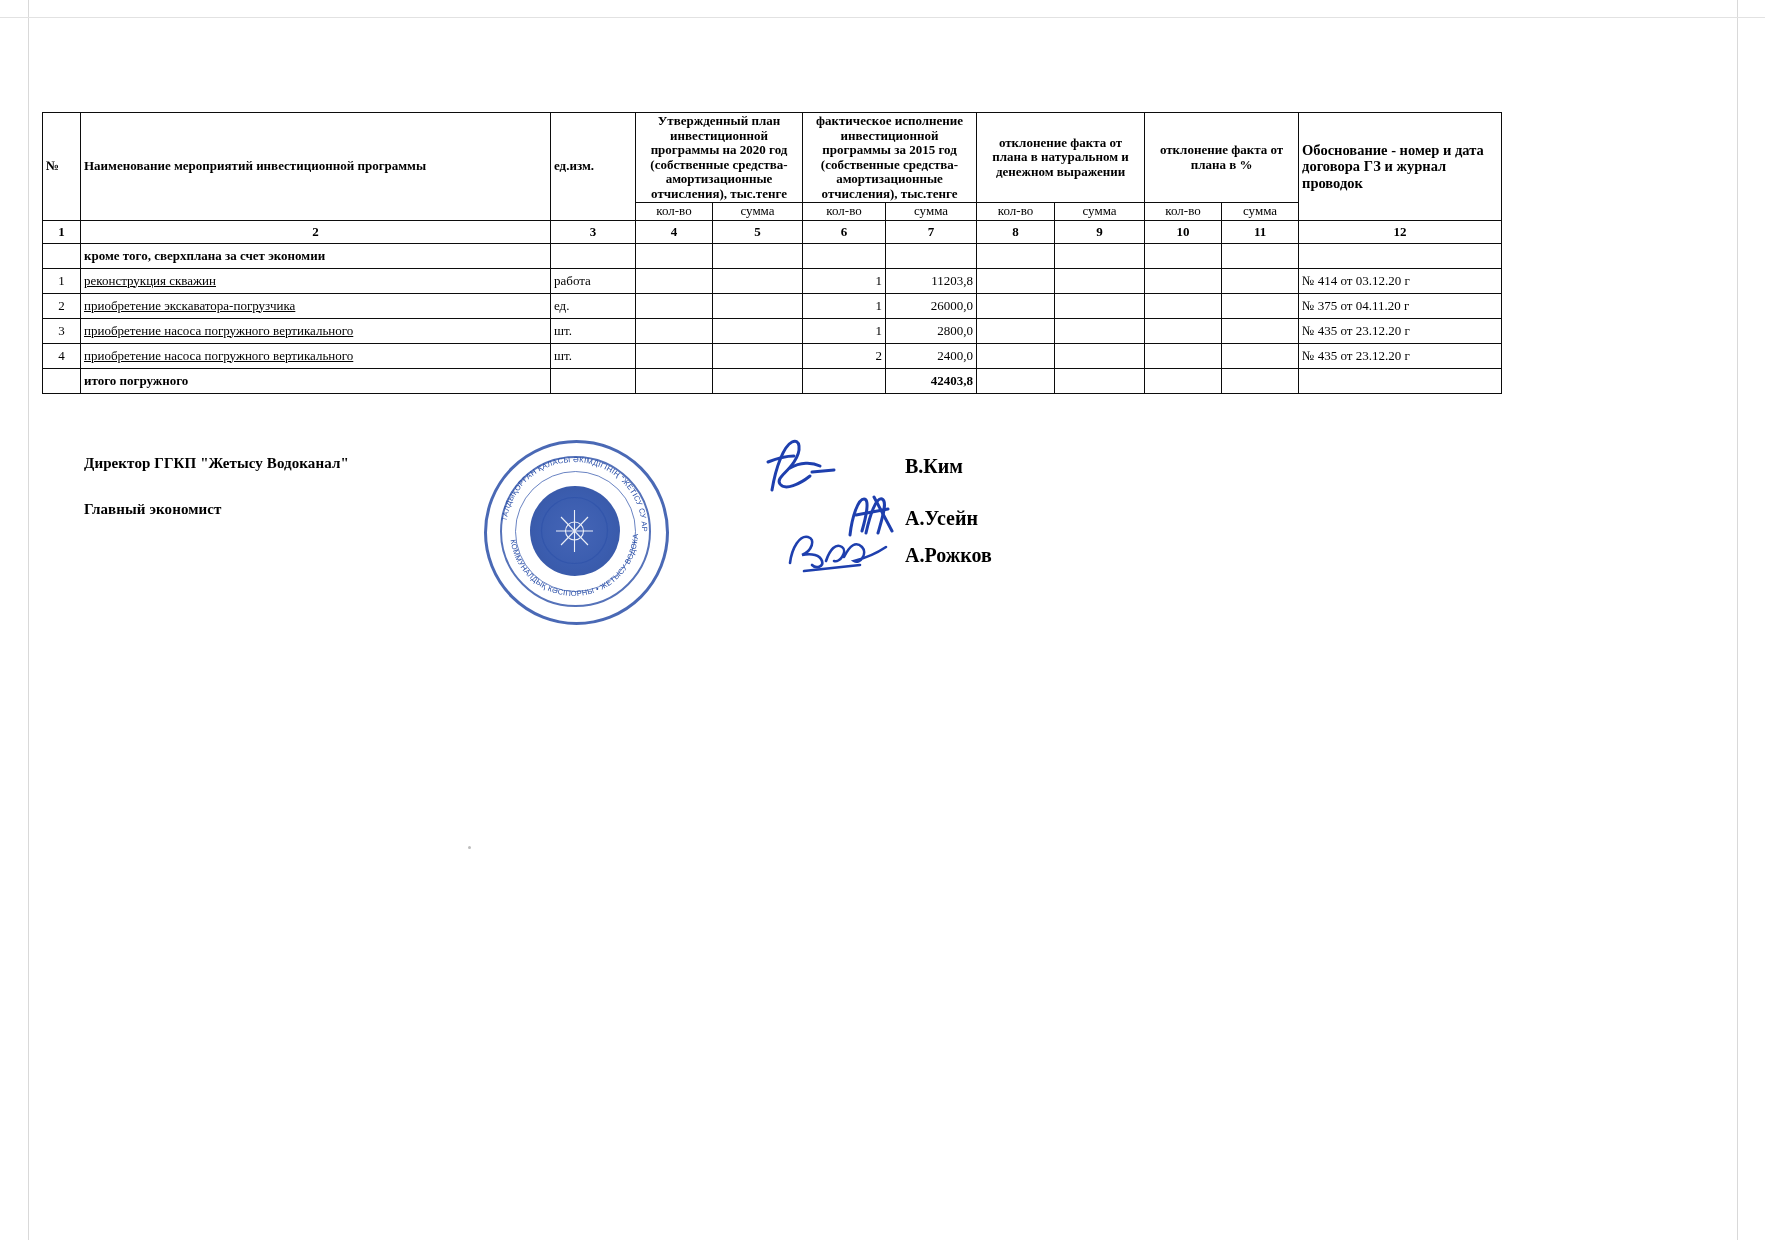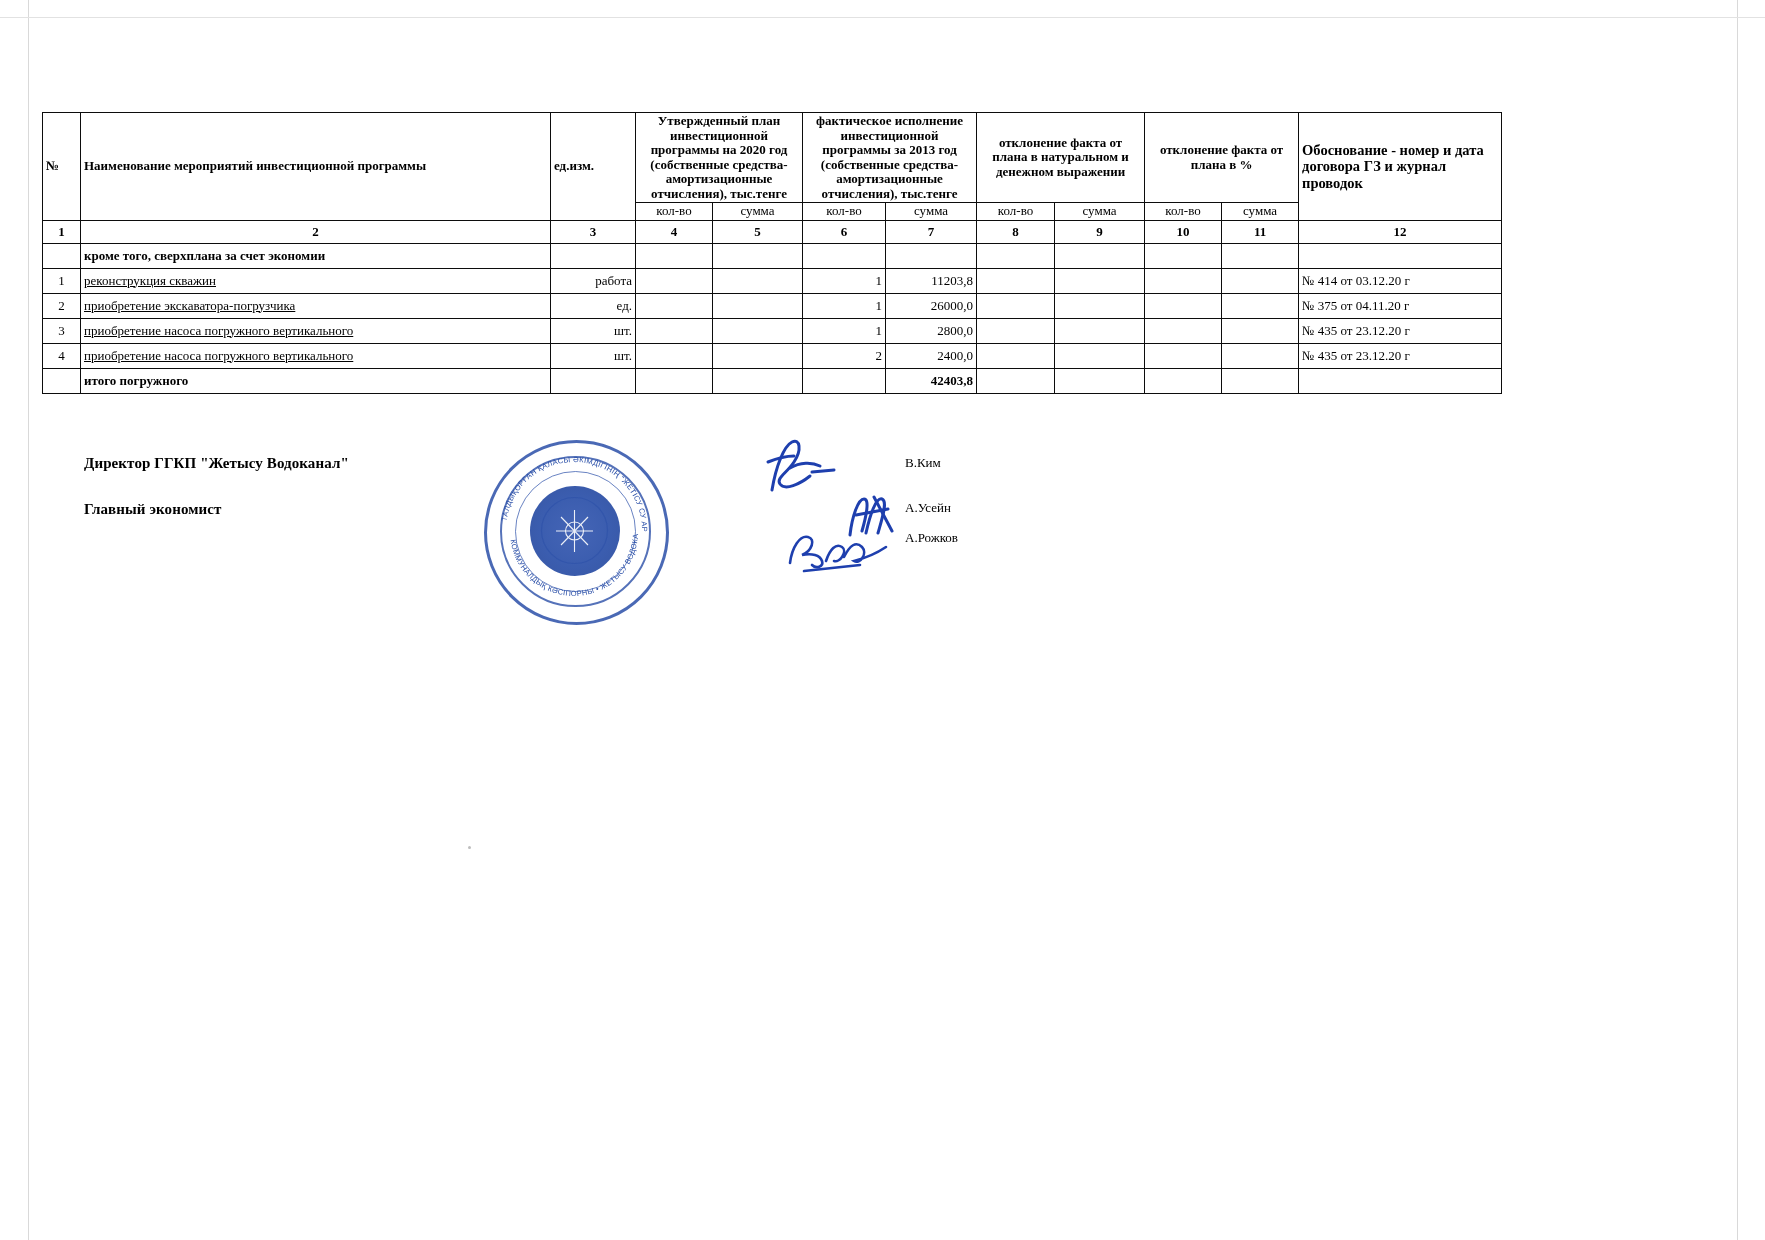--- a/index.html
+++ b/index.html
@@ -93,21 +93,21 @@
     text-align: center;
     font-size: 14px;
   }
   .cell-name {
     text-align: left;
     font-size: 14px;
     padding-left: 6px;
     text-decoration: underline;
   }
   .cell-unit {
-    text-align: right;
+    text-align: left;
     font-size: 13.5px;
     margin-top: 9px;
   }
   .cell-num {
     text-align: right;
     font-size: 14px;
     padding-right: 5px;
   }
   .cell-note {
     text-align: left;
@@ -130,22 +130,22 @@
     margin-bottom: 29px;
     letter-spacing: 0.1px;
   }
   .names {
     position: absolute;
     left: 905px;
     top: 455px;
     width: 300px;
   }
   .name-item {
-    font-size: 13px;
-    font-weight: normal;
+    font-size: 20px;
+    font-weight: bold;
     margin-bottom: 29px;
   }
   .name-item.n1 { margin-bottom: 29px; }
   .name-item.n2 { margin-bottom: 14px; }
 
   
   .stamp {
     position: absolute;
     left: 484px;
     top: 440px;
@@ -223,21 +223,21 @@
       <col style="width:77px">
       <col style="width:77px">
       <col style="width:203px">
     </colgroup>
     <tbody>
       <tr>
         <td rowspan="2" class="hdr-main">№</td>
         <td rowspan="2" class="hdr-main">Наименование мероприятий инвестиционной программы</td>
         <td rowspan="2" class="hdr-main">ед.изм.</td>
         <td colspan="2" class="hdr-group">Утвержденный план инвестиционной программы на 2020 год (собственные средства-амортизационные отчисления), тыс.тенге</td>
-        <td colspan="2" class="hdr-group">фактическое исполнение инвестиционной программы за 2013 год (собственные средства-амортизационные отчисления), тыс.тенге</td>
+        <td colspan="2" class="hdr-group">фактическое исполнение инвестиционной программы за 2015 год (собственные средства-амортизационные отчисления), тыс.тенге</td>
         <td colspan="2" class="hdr-group">отклонение факта от плана в натуральном и денежном выражении</td>
         <td colspan="2" class="hdr-group">отклонение факта от плана в %</td>
         <td rowspan="2" class="hdr-main" style="font-size:14.5px;">Обоснование - номер и дата договора ГЗ и журнал проводок</td>
       </tr>
       <tr>
         <td class="hdr-sub">кол-во</td>
         <td class="hdr-sub">сумма</td>
         <td class="hdr-sub">кол-во</td>
         <td class="hdr-sub">сумма</td>
         <td class="hdr-sub">кол-во</td>

